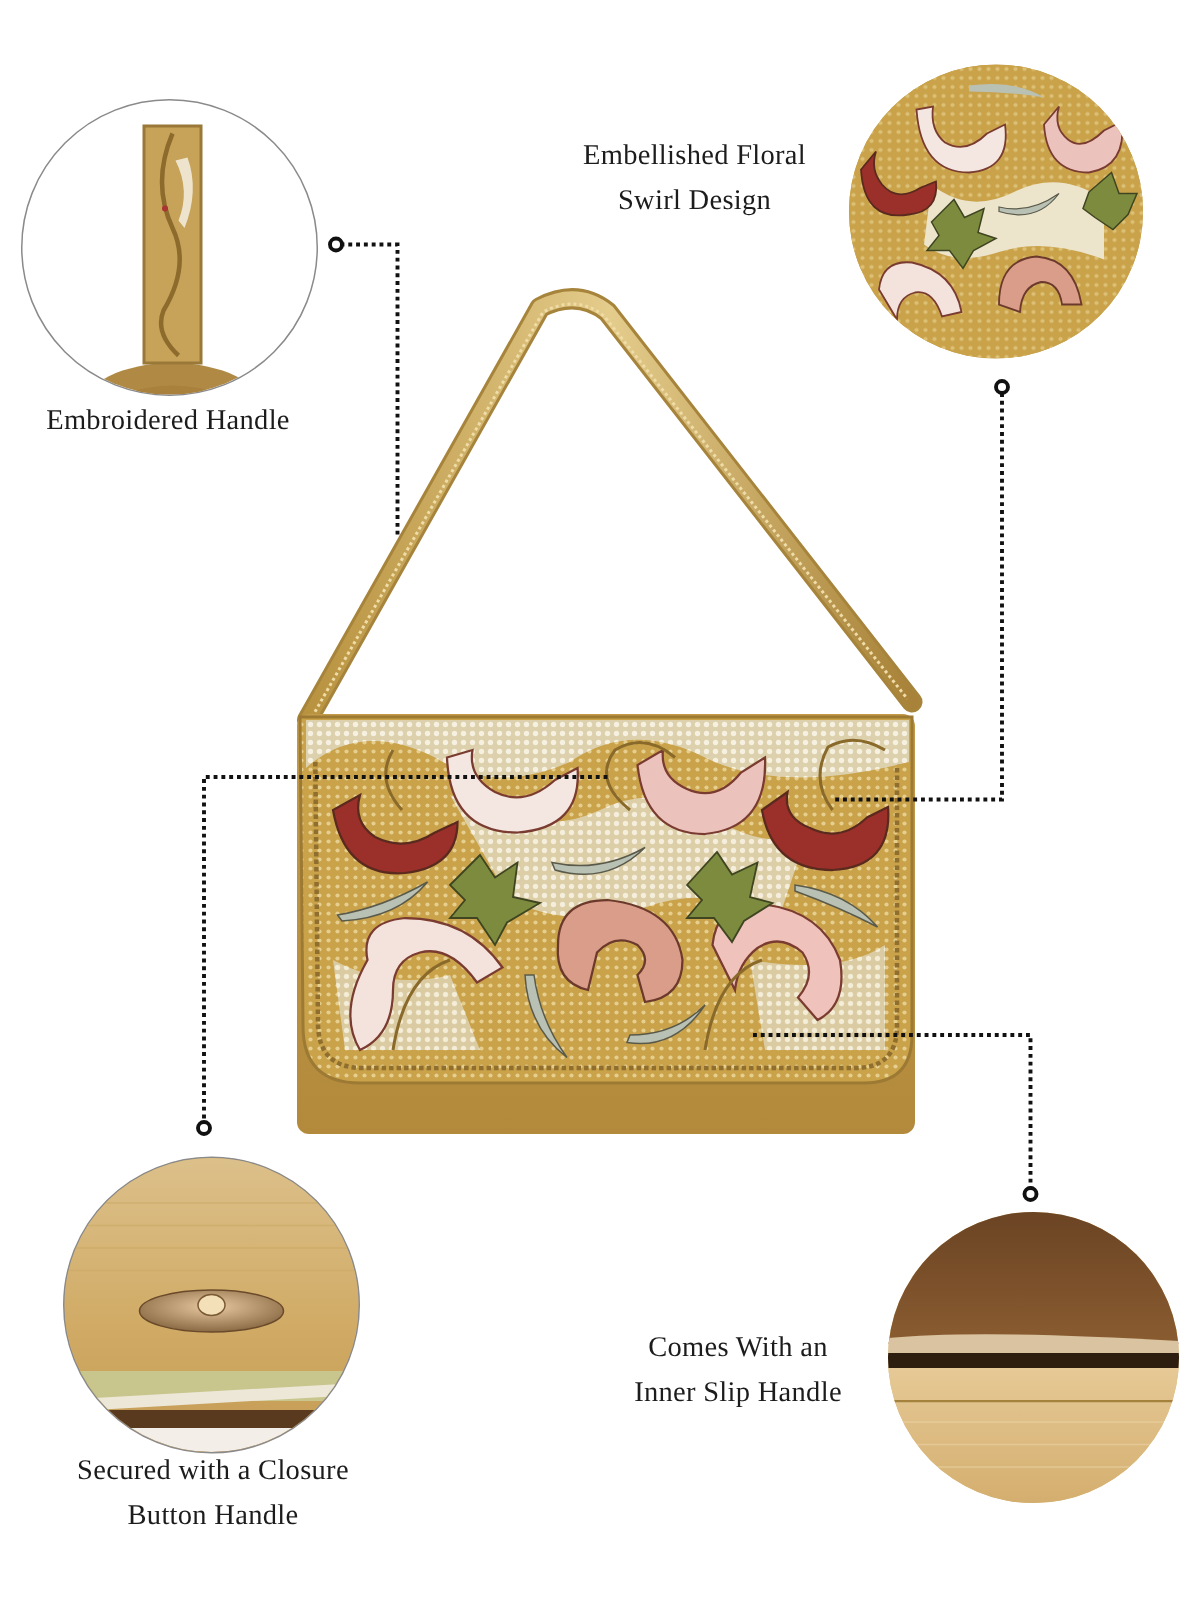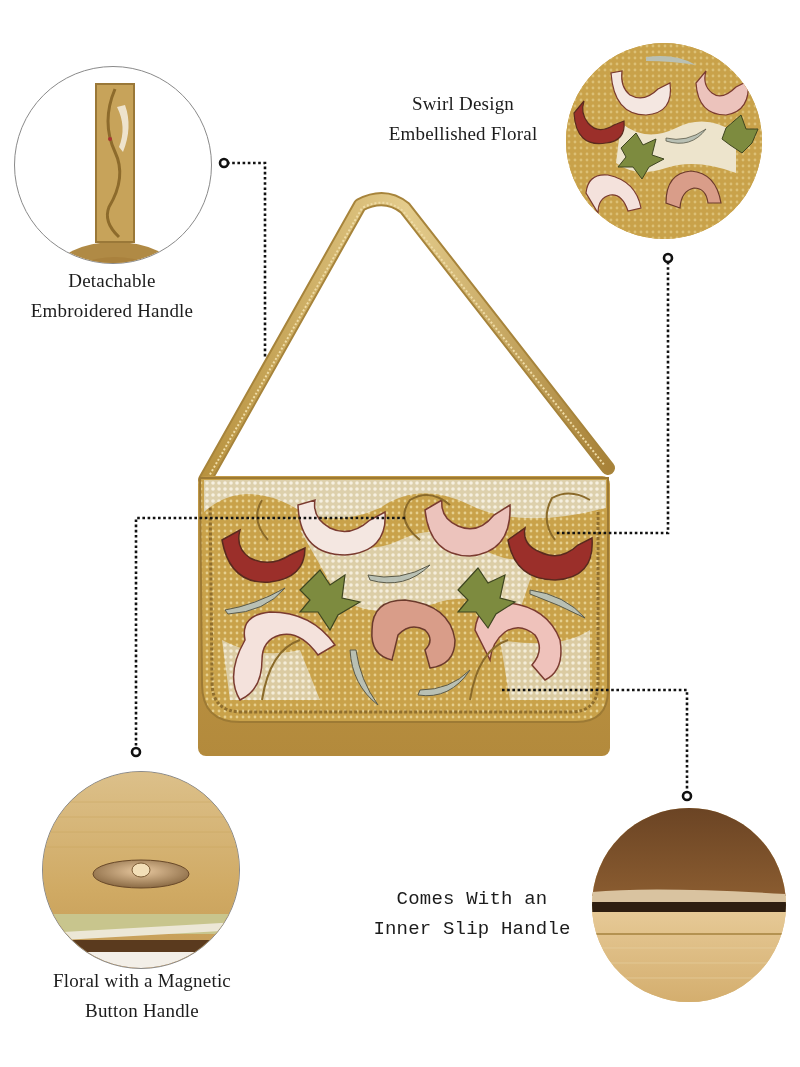--- a/index.html
+++ b/index.html
@@ -182,32 +182,31 @@
       <line x1="0" y1="126" x2="194" y2="126" stroke="#a4823e" stroke-width="1.5"></line>
       <g stroke="#e9d3a6" stroke-width="1" opacity="0.6">
         <line x1="0" y1="140" x2="194" y2="140"></line>
           <line x1="0" y1="155" x2="194" y2="155"></line>
           <line x1="0" y1="170" x2="194" y2="170"></line>
       </g>
     </svg>
   </div>
 
   <div class="label" style="left:0px; top:266px; width:224px;">
-    <span>Detachable</span>
     <span>Embroidered Handle</span>
   </div>
 
   <div class="label" style="left:352px; top:89px; width:222px;">
+    <span>Embellished Floral</span>
     <span>Swirl Design</span>
-    <span>Embellished Floral</span>
   </div>
 
   <div class="label" style="left:0px; top:966px; width:284px;">
-    <span>Floral with a Magnetic</span>
+    <span>Secured with a Closure</span>
     <span>Button Handle</span>
   </div>
 
-  <div class="label" style="left:372px; top:884px; width:200px;font-family:Liberation Mono, monospace;">
+  <div class="label" style="left:392px; top:884px; width:200px;">
     <span>Comes With an</span>
     <span>Inner Slip Handle</span>
   </div>
 
 </div>
 
 </body></html>

